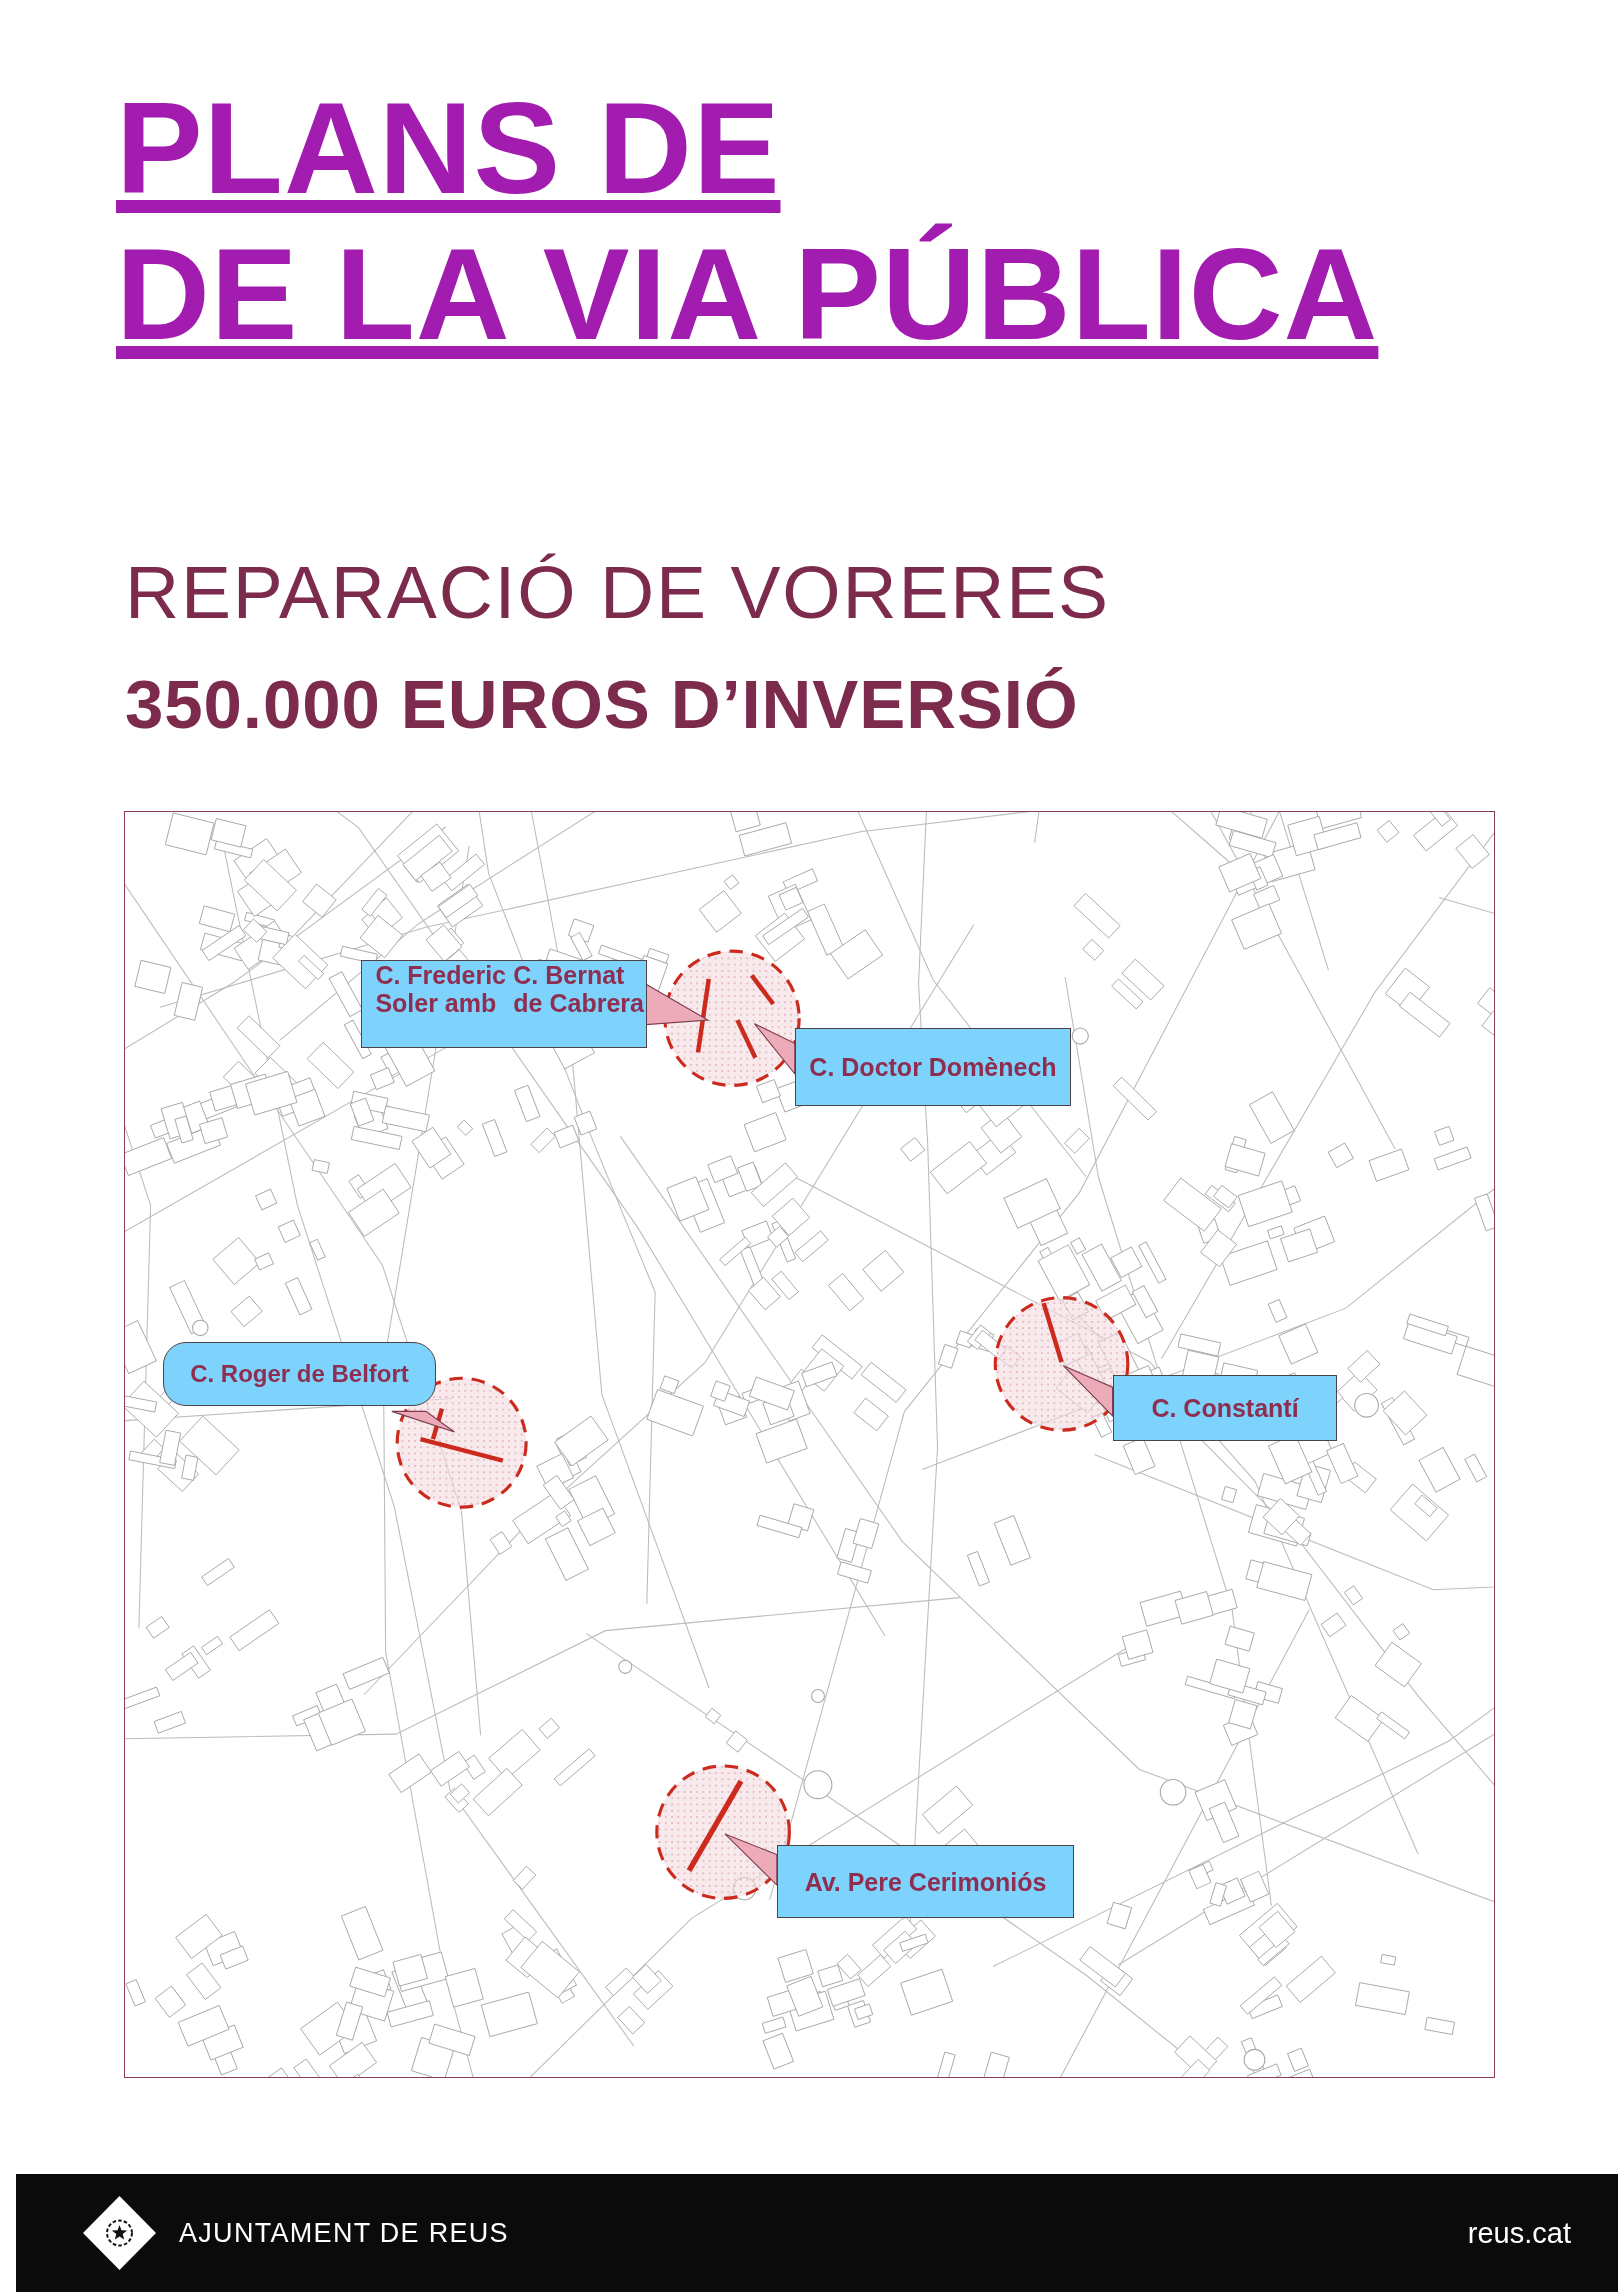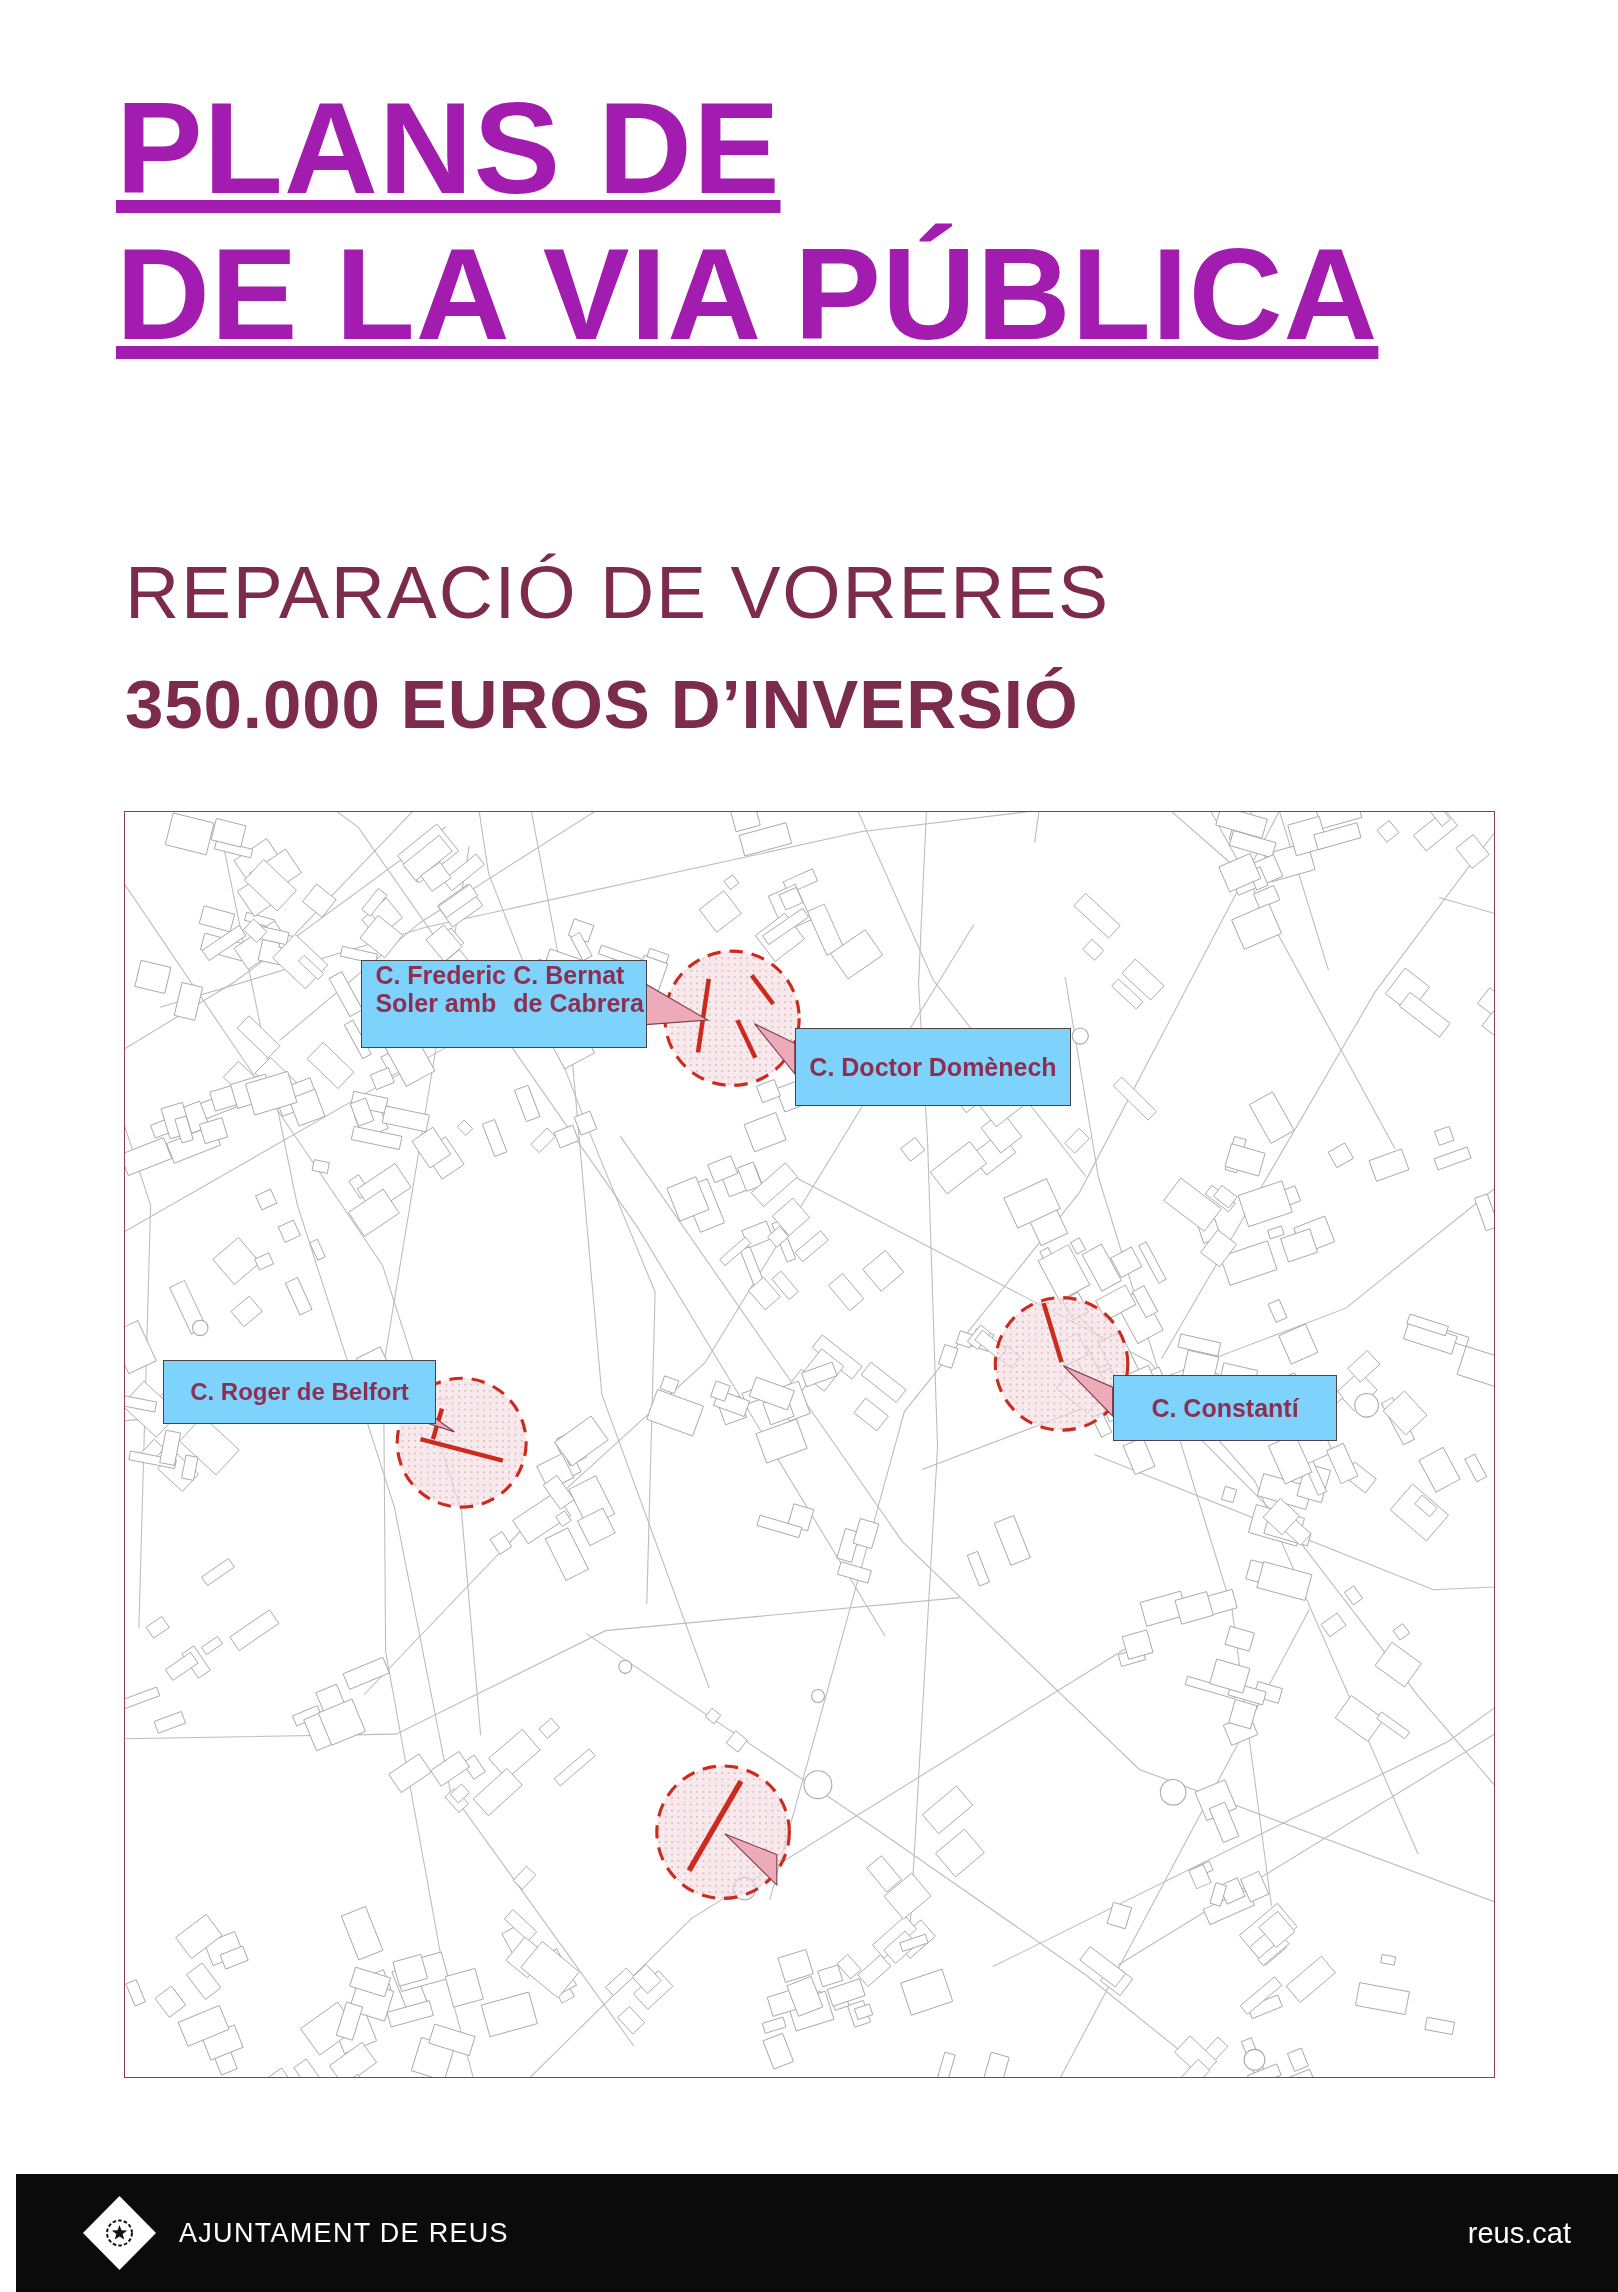--- a/index.html
+++ b/index.html
@@ -834,25 +834,28 @@
       <polygon class="pointer" points="728,1164 728,1198 670,1141"></polygon>
     </svg>
 
     <div class="map-label left" style="left:236px;top:148px;width:286px;height:88px;">
       <span>C. Frederic Soler amb</span>
       <span>C. Bernat de Cabrera</span>
     </div>
     <div class="map-label center" style="left:670px;top:216px;width:276px;height:78px;">
       <span>C. Doctor Domènech</span>
     </div>
-    <div class="map-label center" style="left:38px;top:548px;width:273px;height:64px;font-size:24px;">
+    <div class="map-label center" style="left:38px;top:530px;width:273px;height:64px;font-size:24px;border-radius:23px;">
       <span>C. Roger de Belfort</span>
     </div>
     <div class="map-label center" style="left:988px;top:563px;width:224px;height:66px;">
       <span>C. Constantí</span>
+    </div>
+    <div class="map-label center" style="left:652px;top:1033px;width:297px;height:73px;">
+      <span>Av. Pere Cerimoniós</span>
     </div>
   </div>
 
   <div class="footer">
     <svg class="logo" width="73" height="74" viewBox="0 0 82 83">
       <polygon points="41,0 82,41.5 41,83 0,41.5" fill="#ffffff"></polygon>
       <circle cx="41" cy="41.5" r="14" fill="none" stroke="#111111" stroke-width="2.2" stroke-dasharray="4 2.4"></circle>
       <polygon fill="#111111" points="41,32.5 43.2,38.4 49.6,38.7 44.6,42.7 46.3,48.8 41,45.3 35.7,48.8 37.4,42.7 32.4,38.7 38.8,38.4"></polygon>
     </svg>
     <div class="org">AJUNTAMENT DE REUS</div>

